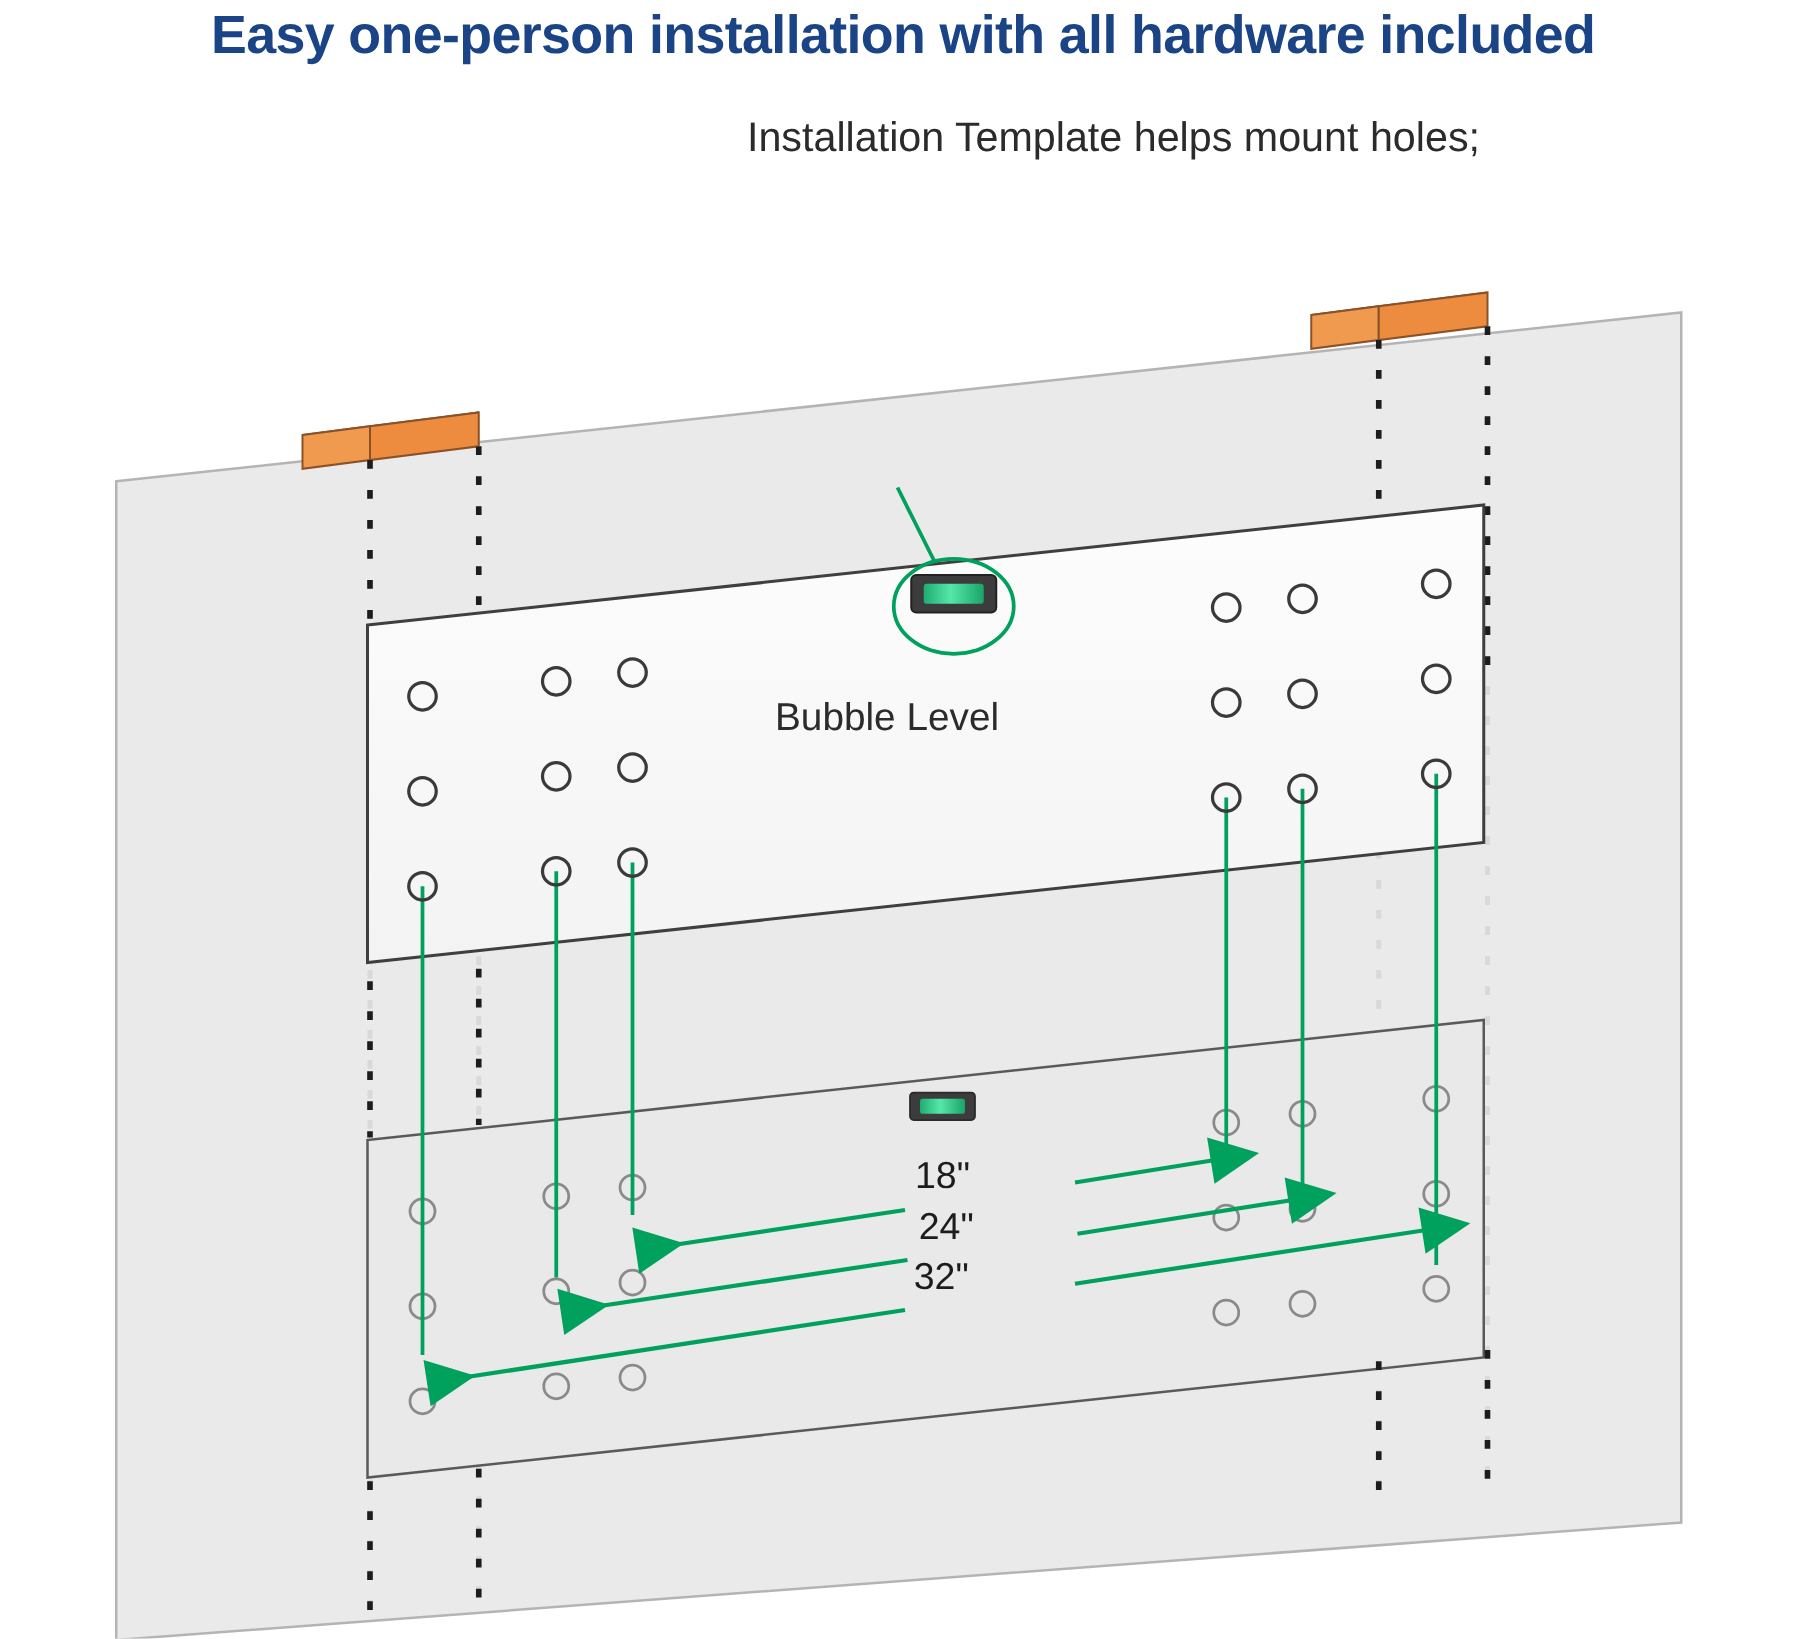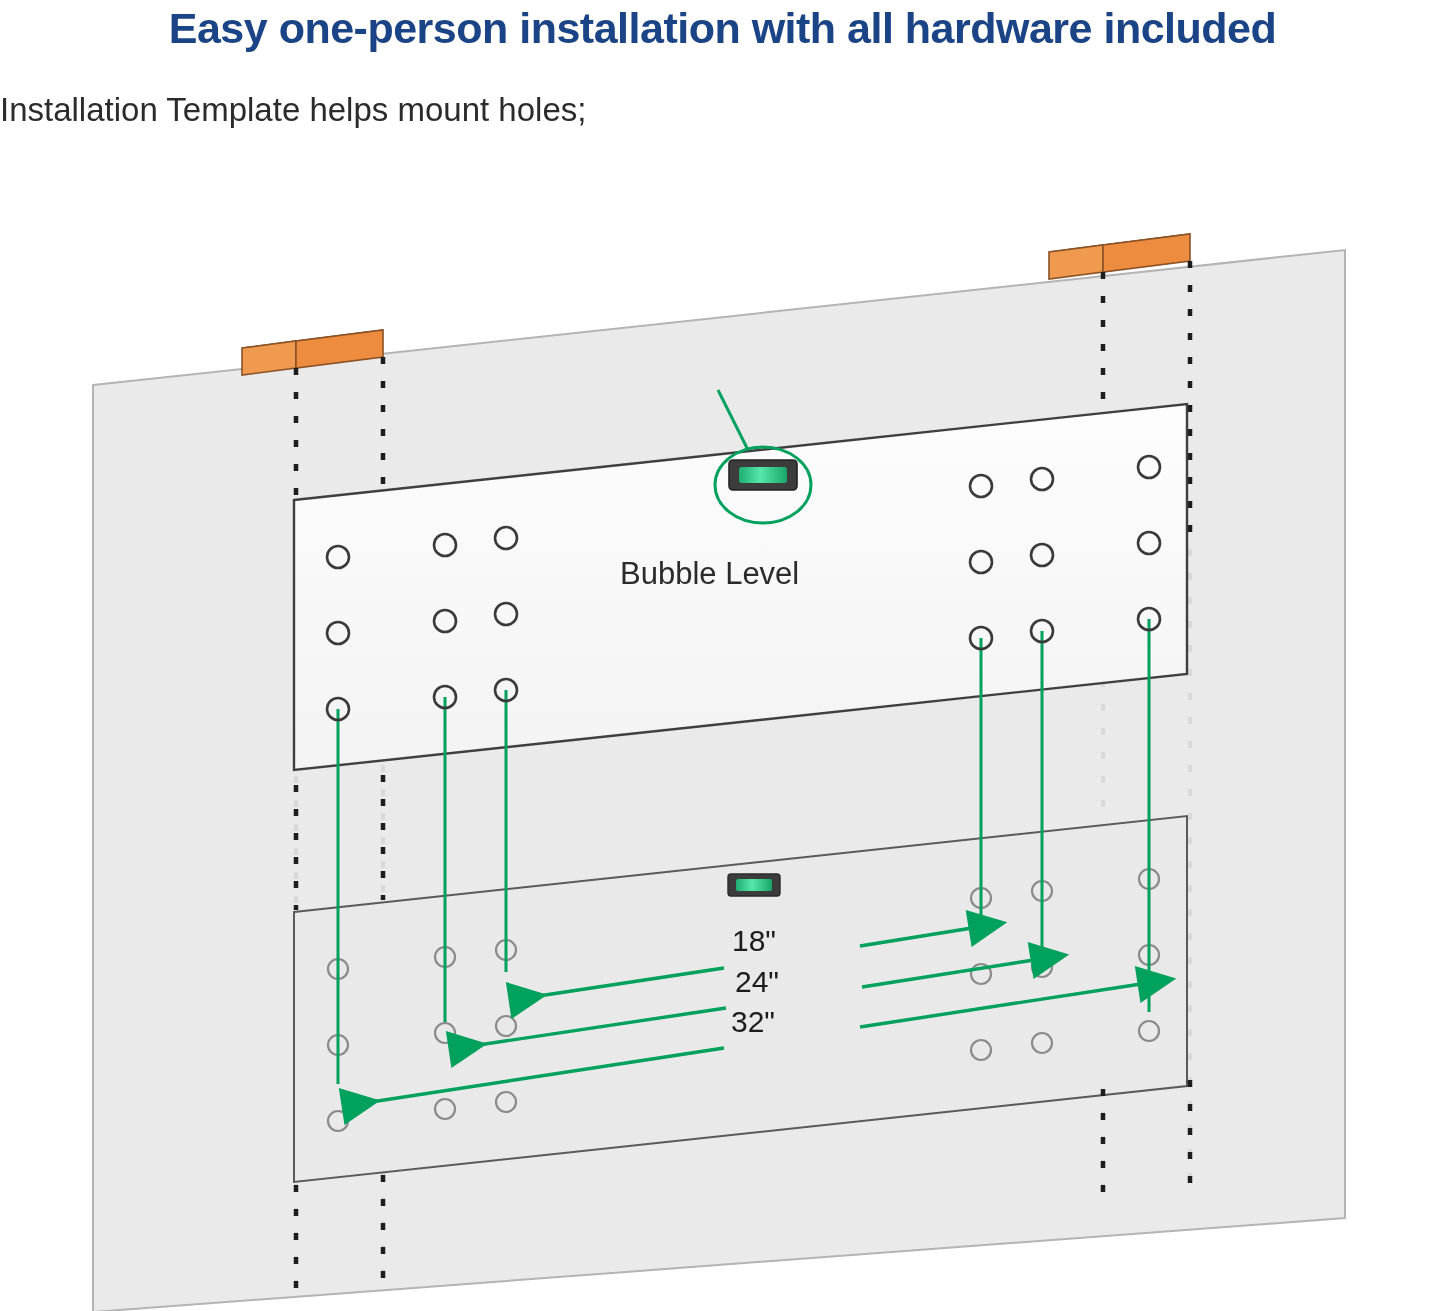--- a/index.html
+++ b/index.html
@@ -15,21 +15,21 @@
   .headline{
     position:absolute; left:0; top:4px; width:1445px;
     text-align:center;
     font-size:43px; font-weight:bold;
     color:#1b4487;
     letter-spacing:-0.5px;
     white-space:nowrap;
   }
   .subtitle{
     position:absolute; left:0; top:84px; width:1184px;
-    text-align:left;
+    text-align:right;
     font-size:33px; font-weight:400;
     color:#2b2b2b;
     line-height:52px;
   }
   .subtitle span{display:block;}
 
   .figure{position:absolute;left:0;top:200px;width:1445px;height:1111px;}
   .figure svg{display:block;}
 
   .lbl-bubble{

